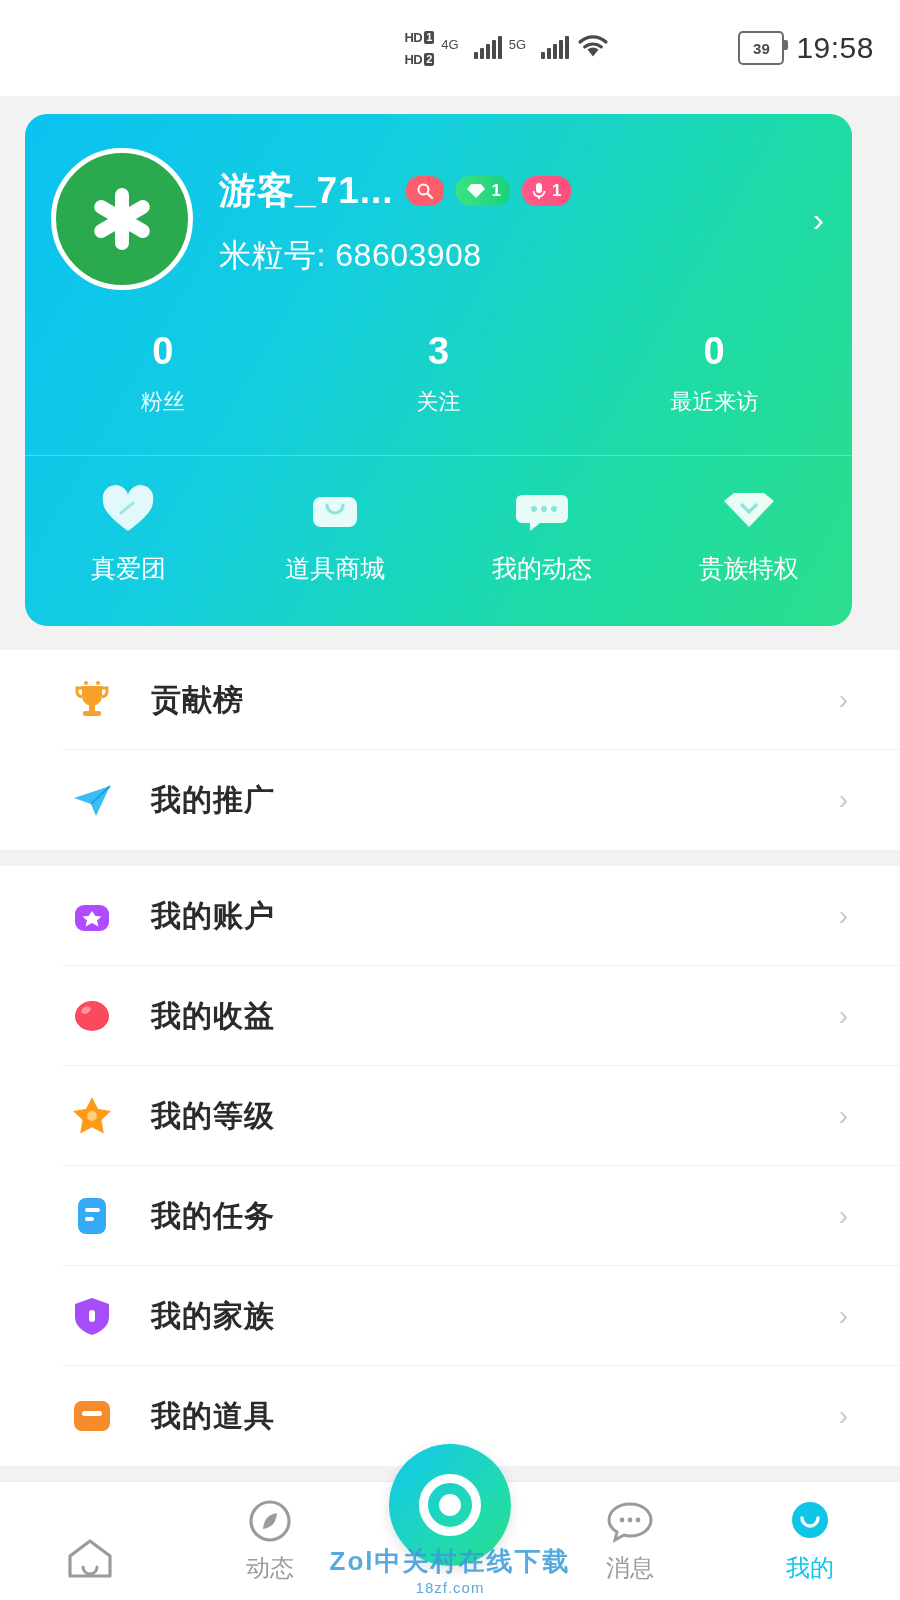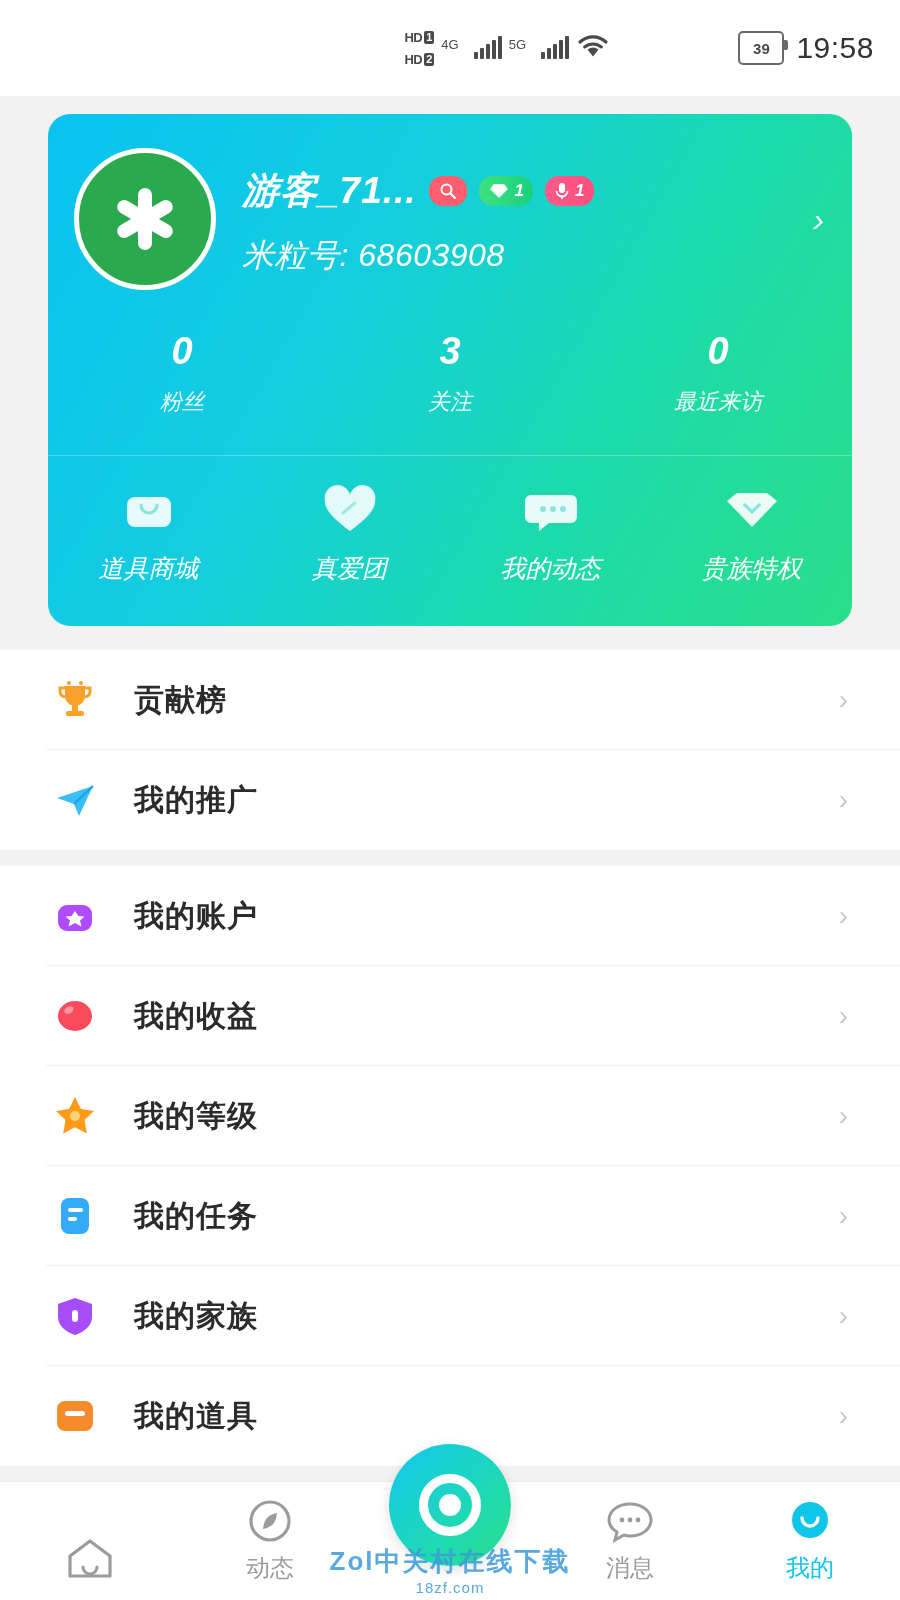--- a/index.html
+++ b/index.html
@@ -46,26 +46,25 @@
   .battery::after {
     content: ""; position: absolute; right: -6px; top: 7px;
     width: 4px; height: 10px; background: #6a6a6a; border-radius: 0 2px 2px 0;
   }
   .battery span { font-size: 15px; color: #4a4a4a; font-weight: bold; }
   .clock { font-size: 30px; color: #333; letter-spacing: 0.5px; }
 
   
   .card {
     position: relative;
-    margin: 18px 48px 0 48px;
+    margin: 18px 48px 0 25px;
     border-radius: 22px;
     background: linear-gradient(120deg, #0ac2f0 0%, #14cde0 35%, #1ddba9 70%, #2ade8a 100%);
     overflow: hidden;
     height: 512px;
-    font-style: italic;
   }
   .card-top { display: flex; align-items: flex-start; padding: 34px 26px 0 26px; position: relative; }
   .avatar {
     width: 142px; height: 142px; border-radius: 50%;
     background: #2aa94e; border: 5px solid #ffffff;
     position: relative; flex: none;
   }
   .avatar .spark { position: absolute; left: 50%; top: 50%; width: 14px; height: 62px;
     background: #ffffff; border-radius: 8px; transform-origin: 50% 50%; }
   .ident { margin-left: 26px; padding-top: 18px; }
@@ -89,21 +88,21 @@
   .quick { display: flex; padding: 28px 0 0 0; }
   .quick-item { flex: 1; text-align: center; }
   .quick-item .q-ico { height: 52px; display: flex; align-items: center; justify-content: center; }
   .quick-item .q-lbl { font-size: 25px; color: #ffffff; margin-top: 16px; }
 
   
   .group { background: #ffffff; }
   .gap { height: 16px; background: #f2f2f2; }
   .row {
     display: flex; align-items: center; height: 100px;
-    padding: 0 52px; position: relative; background: #ffffff;
+    padding: 0 52px; position: relative; background: #ffffff; margin-left: 17px;
   }
   .row .ico { width: 46px; height: 46px; flex: none; display: flex; align-items: center; justify-content: center; }
   .row .txt { margin-left: 36px; font-size: 30px; color: #2b2b2b; font-weight: bold; letter-spacing: 1px; }
   .row .chev { margin-left: auto; color: #c8c8c8; font-size: 28px; }
   .row::after {
     content: ""; position: absolute; left: 46px; right: 0; bottom: 0;
     height: 1px; background: #f0f0f0;
   }
   .row.last::after { display: none; }
 
@@ -245,35 +244,35 @@
         <div class="num">0</div>
         <div class="lbl">最近来访</div>
       </div>
     </div>
 
     <div class="divider"></div>
 
     <div class="quick">
       <div class="quick-item">
         <div class="q-ico">
+          <svg width="58" height="50" viewBox="0 0 58 50">
+            <path d="M29 46 C10 32 4 24 4 16 A12 12 0 0 1 29 10 A12 12 0 0 1 54 16 C54 24 48 32 29 46 Z" fill="#ffffff" opacity=".88"></path>
+            <path d="M22 28 L34 18" stroke="#9fe8e0" stroke-width="3" stroke-linecap="round"></path>
+          </svg>
+        </div>
+        <div class="q-lbl">真爱团</div>
+      </div>
+      <div class="quick-item">
+        <div class="q-ico">
           <svg width="56" height="46" viewBox="0 0 56 46">
             <rect x="6" y="10" width="44" height="30" rx="8" fill="#ffffff" opacity=".9"></rect>
             <path d="M20 18 A8 8 0 0 0 36 18" stroke="#8fe3dd" stroke-width="3.2" fill="none" stroke-linecap="round"></path>
           </svg>
         </div>
         <div class="q-lbl">道具商城</div>
-      </div>
-      <div class="quick-item">
-        <div class="q-ico">
-          <svg width="58" height="50" viewBox="0 0 58 50">
-            <path d="M29 46 C10 32 4 24 4 16 A12 12 0 0 1 29 10 A12 12 0 0 1 54 16 C54 24 48 32 29 46 Z" fill="#ffffff" opacity=".88"></path>
-            <path d="M22 28 L34 18" stroke="#9fe8e0" stroke-width="3" stroke-linecap="round"></path>
-          </svg>
-        </div>
-        <div class="q-lbl">真爱团</div>
       </div>
       <div class="quick-item">
         <div class="q-ico">
           <svg width="56" height="46" viewBox="0 0 56 46">
             <path d="M8 8 H48 A6 6 0 0 1 54 14 V30 A6 6 0 0 1 48 36 H26 L16 44 V36 H8 A6 6 0 0 1 2 30 V14 A6 6 0 0 1 8 8 Z" fill="#ffffff" opacity=".9"></path>
             <circle cx="20" cy="22" r="3" fill="#8fe3dd"></circle>
             <circle cx="30" cy="22" r="3" fill="#8fe3dd"></circle>
             <circle cx="40" cy="22" r="3" fill="#8fe3dd"></circle>
           </svg>
         </div>

